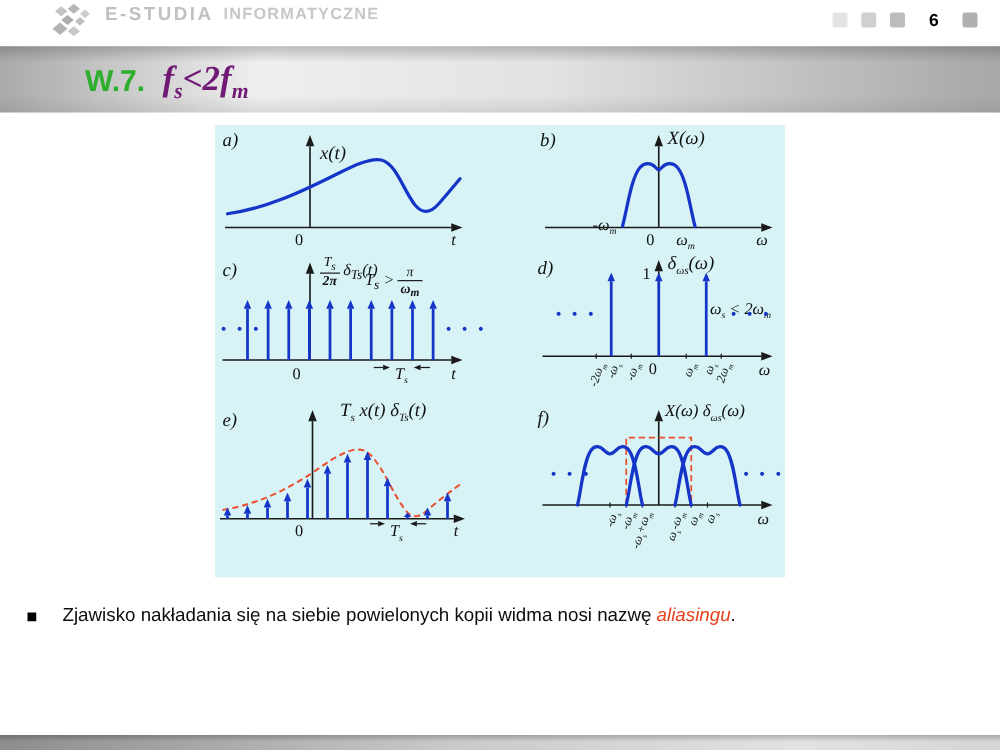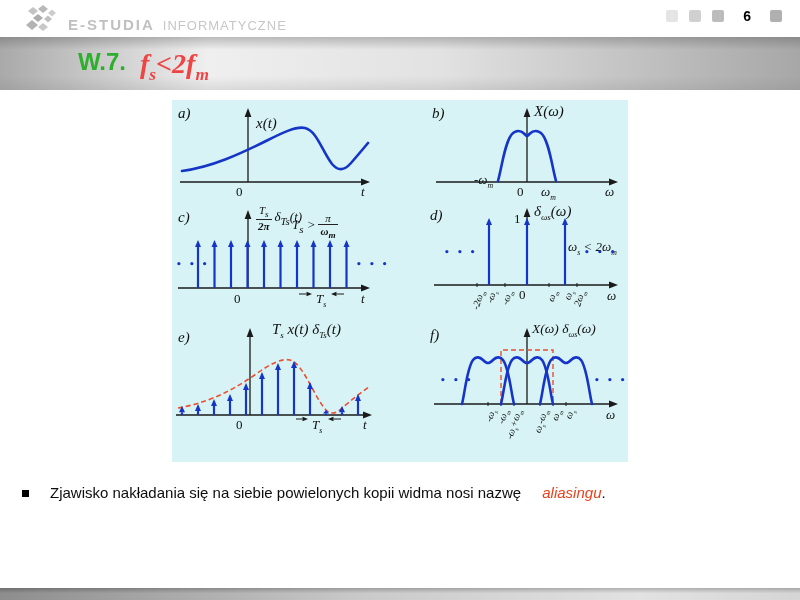--- a/index.html
+++ b/index.html
@@ -1,39 +1,39 @@
 <!DOCTYPE html>
 <html><head>
 <meta charset="utf-8">
 <style>
   html,body{margin:0;padding:0;background:#fff;}
   .slide{position:relative;width:800px;height:600px;background:#ffffff;overflow:hidden;
          font-family:"Liberation Sans",sans-serif;}
 
   
-  .brand{position:absolute;left:24px;top:3px;height:30px;display:flex;align-items:flex-end;}
+  .brand{position:absolute;left:40px;top:3px;height:30px;display:flex;align-items:flex-start;}
   .brand svg{display:block;}
   .brand-primary{margin-left:10px;font-weight:bold;font-size:15px;letter-spacing:2px;color:#c0c0c0;}
-  .brand-secondary{margin-left:8px;font-size:13px;letter-spacing:1px;color:#c7c7c7;}
+  .brand-secondary{margin-left:8px;font-size:13px;letter-spacing:1px;color:#c7c7c7;font-weight:bold;}
   .pager{position:absolute;top:8px;right:18px;display:flex;align-items:center;gap:11px;}
   .sq{width:12px;height:12px;border-radius:2px;}
   .sq1{background:#e4e4e4}.sq2{background:#d0d0d0}.sq3{background:#bcbcbc}.sq4{background:#b0b0b0}
   .page-number{font-weight:bold;font-size:14px;color:#000;margin:0 8px;}
 
   
   .title-band{position:absolute;left:0;top:37px;width:800px;height:53px;
       background:linear-gradient(to right,#a9a9a9 0%,#efefef 26%,#e2e2e2 55%,#a7a7a7 100%);}
   .title-band::after{content:'';position:absolute;left:0;top:0;right:0;bottom:0;
       background:linear-gradient(to bottom,rgba(70,70,70,.30),rgba(255,255,255,0) 24%,
                  rgba(255,255,255,0) 74%,rgba(110,110,110,.16));}
-  .title-line{position:absolute;left:78px;top:48px;display:flex;align-items:flex-start;z-index:2;}
+  .title-line{position:absolute;left:68px;top:48px;display:flex;align-items:center;z-index:2;}
   .title-number{font-weight:bold;font-size:24px;color:#2dae2d;}
   .title-word{font-weight:bold;font-size:24px;color:#16339e;margin-left:10px;}
   .title-math{font-family:"Liberation Serif",serif;font-style:italic;font-weight:bold;
-              font-size:28px;color:#ef4444;margin-left:14px;}
+              font-size:28px;color:#701a75;margin-left:14px;}
   .title-math sub{font-size:62%;}
 
   
   .figure{position:absolute;left:172px;top:100px;width:456px;height:362px;background:#d7f3f5;}
   .panel{position:absolute;}
   .panel svg{position:absolute;left:0;top:0;overflow:visible;}
   .sig{fill:none;stroke:#1535c8;stroke-width:2.6;stroke-linecap:round;}
   .env{fill:none;stroke:#ea4f2f;stroke-width:1.6;stroke-dasharray:5 3;}
   .rrect{fill:none;stroke:#ea4f2f;stroke-width:1.4;stroke-dasharray:5 3;}
   .tk{stroke:#1a1a1a;stroke-width:1;}
@@ -51,21 +51,21 @@
   .ann{position:absolute;display:flex;align-items:center;gap:3px;
        font-family:"Liberation Serif",serif;font-style:italic;font-size:13px;color:#101010;}
   .frac{display:inline-block;text-align:center;vertical-align:middle;
         font-family:"Liberation Serif",serif;font-style:italic;font-size:11px;line-height:1.1;}
   .frac .num{display:block;border-bottom:1px solid #222;padding:0 2px;}
   .frac .den{display:block;padding:0 2px;font-weight:bold;}
 
   
   .bullet-marker{position:absolute;left:22px;top:490px;width:7px;height:7px;background:#000;}
   .bullet-text{position:absolute;left:50px;top:484px;margin:0;font-size:15px;color:#0d0d0d;}
-  .bullet-text em{color:#e8401c;font-style:italic;margin-left:17px;}
+  .bullet-text em{color:#e8401c;font-style:italic;}
 
   
   .bottom-bar{position:absolute;left:0;top:588px;width:800px;height:12px;
       background:linear-gradient(to right,#8d8d8d,#c9c9c9 45%,#e2e2e2 80%,#d5d5d5);}
   .bottom-bar::after{content:'';position:absolute;left:0;top:0;right:0;bottom:0;
       background:linear-gradient(to bottom,rgba(0,0,0,.22),rgba(255,255,255,0) 45%);}
 </style>
 </head>
 <body>
 

